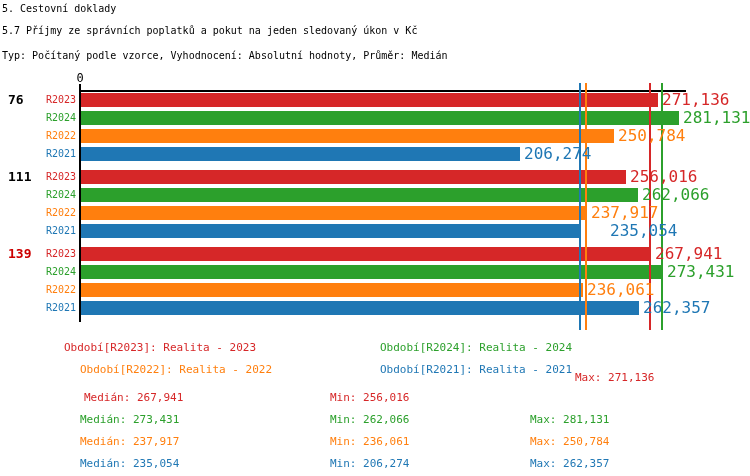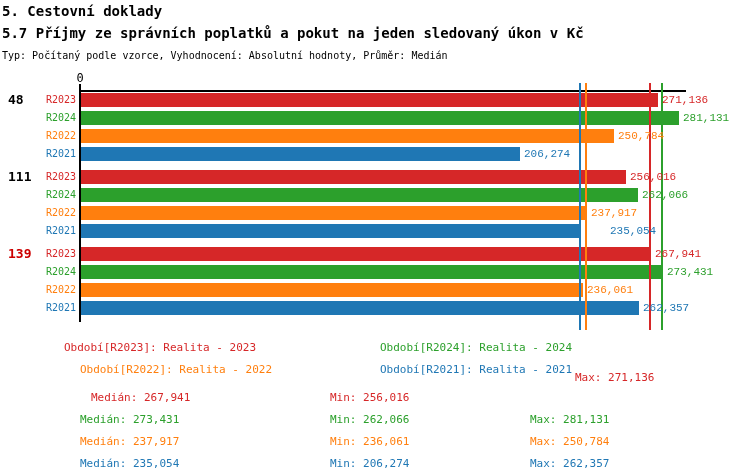--- a/index.html
+++ b/index.html
@@ -1,44 +1,44 @@
 <!DOCTYPE html>
 <html><head>
 <meta charset="utf-8">
 <style>
   html,body{margin:0;padding:0;}
   body{
     width:750px;height:476px;background:#ffffff;position:relative;overflow:hidden;
     font-family:"DejaVu Sans Mono", monospace;color:#000;
   }
   .abs{position:absolute;}
-  .title{font-weight:bold;font-size:14px;white-space:pre;}
+  .title{font-weight:normal;font-size:10px;white-space:pre;}
   .meta{font-size:10px;white-space:pre;}
   .mono12{font-size:12px;white-space:pre;}
   .bar{position:absolute;height:14px;z-index:1;}
   .median-line{position:absolute;top:83px;height:247px;width:2px;z-index:2;}
-  .bar-value{position:absolute;font-size:11px;line-height:14px;z-index:3;white-space:pre;font-family:Liberation Mono, monospace;}
+  .bar-value{position:absolute;font-size:16px;line-height:14px;z-index:3;white-space:pre;}
   .row-label{position:absolute;font-size:10px;line-height:14px;width:44px;text-align:right;z-index:3;}
   .group-label{position:absolute;font-size:13px;line-height:14px;font-weight:bold;z-index:3;}
   .axis{position:absolute;background:#000;z-index:0;}
   .legend-item{position:absolute;font-size:11px;line-height:13px;white-space:pre;}
   .stat-cell{position:absolute;font-size:11px;line-height:13px;white-space:pre;}
 </style>
 </head>
 <body>
 
 <div class="abs title" style="left:2px;top:3px;">5. Cestovní doklady</div>
 <div class="abs title" style="left:2px;top:25px;">5.7 Příjmy ze správních poplatků a pokut na jeden sledovaný úkon v Kč</div>
 <div class="abs meta" style="left:2px;top:50px;">Typ: Počítaný podle vzorce, Vyhodnocení: Absolutní hodnoty, Průměr: Medián</div>
 
 <div class="abs" style="left:0;top:0;width:750px;height:340px;">
   <div class="axis" style="left:79px;top:84px;width:2px;height:238px;"></div>
   <div class="axis" style="left:79px;top:90px;width:607px;height:2px;"></div>
   <div class="abs mono12" style="left:70px;top:71px;width:20px;text-align:center;">0</div>
-<div class="group-label" style="left: 8px; top: 93px; color: rgb(0, 0, 0);">48</div>
+<div class="group-label" style="left: 8px; top: 93px; color: rgb(0, 0, 0);">76</div>
     <div class="row-label" style="left: 32px; top: 93px; color: rgb(214, 39, 40);">R2023</div>
     <div class="bar" style="left: 81px; top: 93px; width: 577px; background: rgb(214, 39, 40);"></div>
     <div class="bar-value" style="left: 662px; top: 93px; color: rgb(214, 39, 40);">271,136</div>
     <div class="row-label" style="left: 32px; top: 111px; color: rgb(44, 160, 44);">R2024</div>
     <div class="bar" style="left: 81px; top: 111px; width: 598px; background: rgb(44, 160, 44);"></div>
     <div class="bar-value" style="left: 683px; top: 111px; color: rgb(44, 160, 44);">281,131</div>
     <div class="row-label" style="left: 32px; top: 129px; color: rgb(255, 127, 14);">R2022</div>
     <div class="bar" style="left: 81px; top: 129px; width: 533px; background: rgb(255, 127, 14);"></div>
     <div class="bar-value" style="left: 618px; top: 129px; color: rgb(255, 127, 14);">250,784</div>
     <div class="row-label" style="left: 32px; top: 147px; color: rgb(31, 119, 180);">R2021</div>
@@ -77,21 +77,21 @@
   </div>
 
 <div>
     <div class="legend-item" style="left: 64px; top: 341px; color: rgb(214, 39, 40);">Období[R2023]: Realita - 2023</div>
     <div class="legend-item" style="left: 380px; top: 341px; color: rgb(44, 160, 44);">Období[R2024]: Realita - 2024</div>
     <div class="legend-item" style="left: 80px; top: 363px; color: rgb(255, 127, 14);">Období[R2022]: Realita - 2022</div>
     <div class="legend-item" style="left: 380px; top: 363px; color: rgb(31, 119, 180);">Období[R2021]: Realita - 2021</div>
   </div>
 
 <div>
-    <div class="stat-cell" style="left: 71px; top: 391px; color: rgb(214, 39, 40); padding-left: 20px;">Medián: 267,941</div>
+    <div class="stat-cell" style="left: 64px; top: 391px; color: rgb(214, 39, 40); padding-left: 20px;">Medián: 267,941</div>
     <div class="stat-cell" style="left: 330px; top: 391px; color: rgb(214, 39, 40);">Min: 256,016</div>
     <div class="stat-cell" style="left: 530px; top: 371px; color: rgb(214, 39, 40); padding-left: 45px;">Max: 271,136</div>
     <div class="stat-cell" style="left: 80px; top: 413px; color: rgb(44, 160, 44);">Medián: 273,431</div>
     <div class="stat-cell" style="left: 330px; top: 413px; color: rgb(44, 160, 44);">Min: 262,066</div>
     <div class="stat-cell" style="left: 530px; top: 413px; color: rgb(44, 160, 44);">Max: 281,131</div>
     <div class="stat-cell" style="left: 80px; top: 435px; color: rgb(255, 127, 14);">Medián: 237,917</div>
     <div class="stat-cell" style="left: 330px; top: 435px; color: rgb(255, 127, 14);">Min: 236,061</div>
     <div class="stat-cell" style="left: 530px; top: 435px; color: rgb(255, 127, 14);">Max: 250,784</div>
     <div class="stat-cell" style="left: 80px; top: 457px; color: rgb(31, 119, 180);">Medián: 235,054</div>
     <div class="stat-cell" style="left: 330px; top: 457px; color: rgb(31, 119, 180);">Min: 206,274</div>

